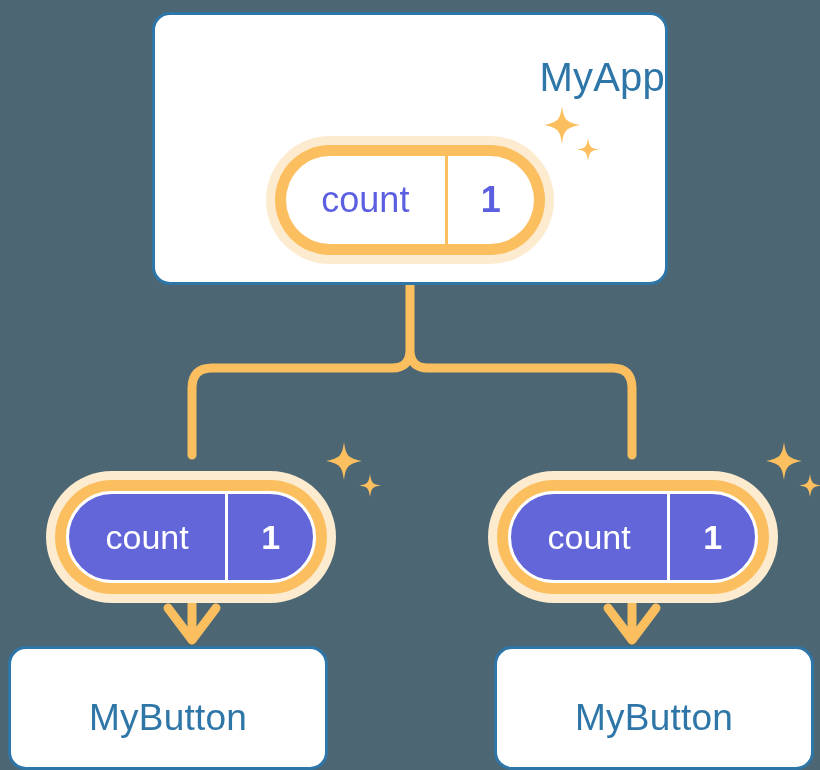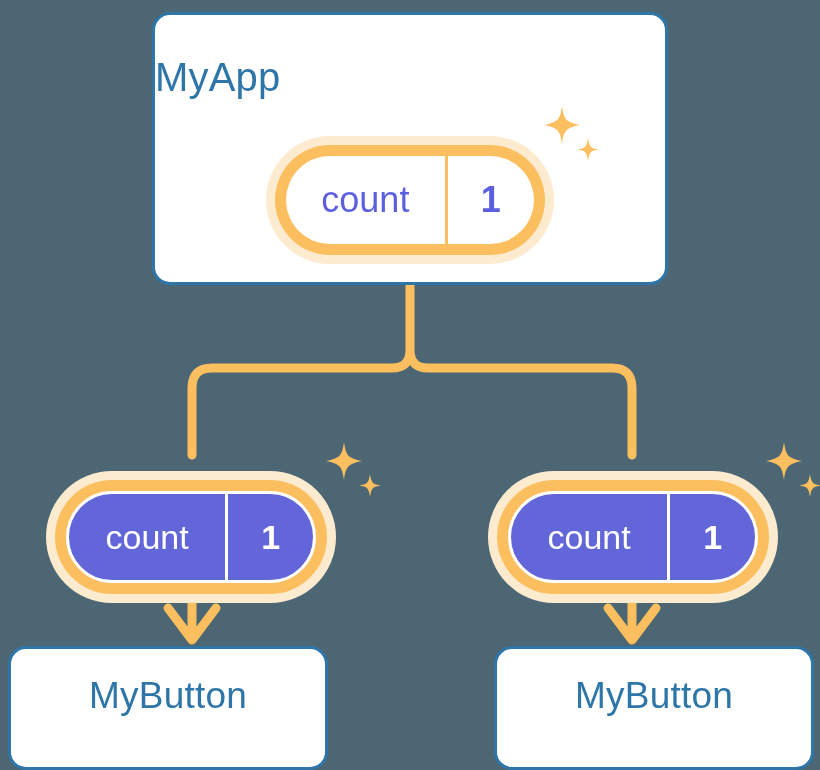--- a/index.html
+++ b/index.html
@@ -53,30 +53,30 @@
     left: 494px;
     top: 646px;
     width: 320px;
     height: 124px;
   }
   .card-title {
     position: absolute;
     left: 0;
     right: 0;
     top: 40px;
-    text-align: left;
+    text-align: right;
     font-size: 40px;
     color: #2e76a8;
     letter-spacing: 0.2px;
   }
   .btn-label {
     position: absolute;
     left: 0;
     right: 0;
-    top: 26px;
+    top: 48px;
     text-align: center;
     font-size: 37px;
     color: #2e76a8;
     letter-spacing: 0.2px;
   }
 
   
   .pill {
     position: absolute;
     box-sizing: border-box;

